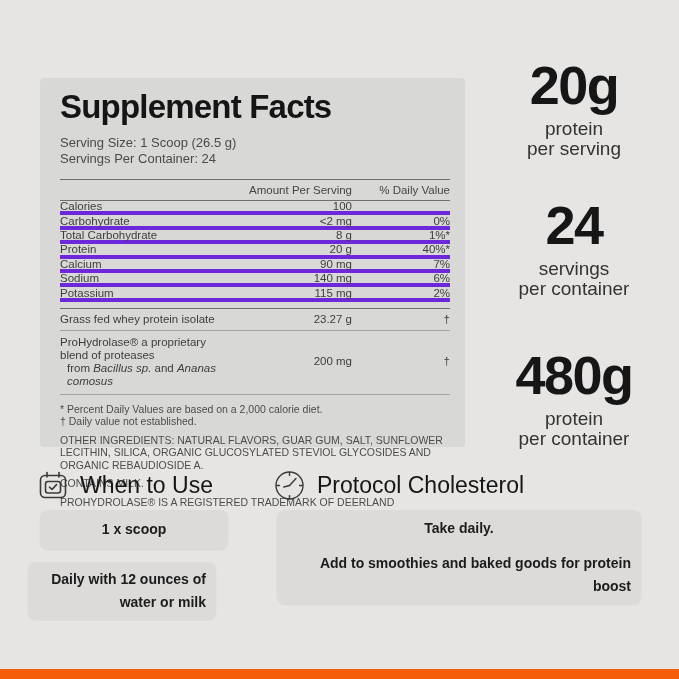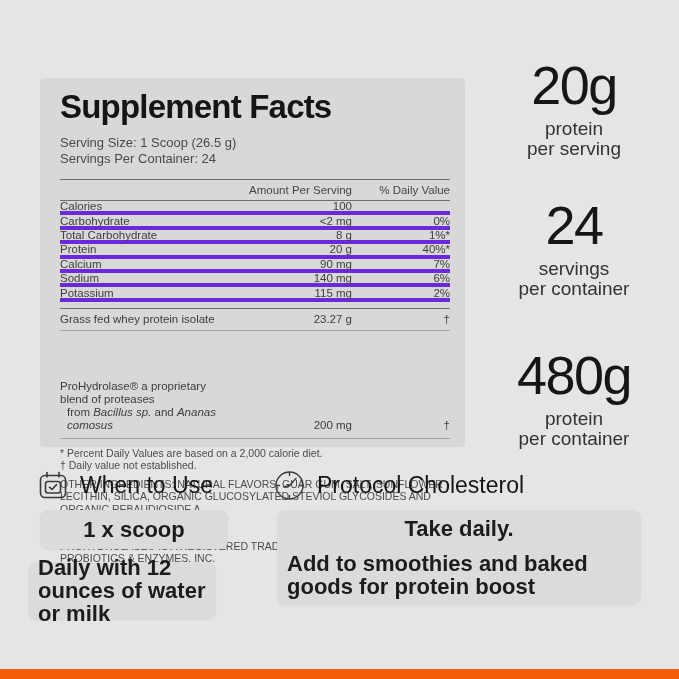--- a/index.html
+++ b/index.html
@@ -58,38 +58,37 @@
   .sf-xrow {
     display: flex;
     align-items: center;
     height: 22px;
     border-bottom: 1px solid #a3a3a1;
     font-size: 11.5px;
     color: #3d3d3d;
   }
   .sf-xrow2 {
     display: flex;
-    align-items: flex-end;
+    align-items: center;
     padding: 5px 0 6px 0;
     border-bottom: 1px solid #a3a3a1;
     font-size: 11.5px;
     line-height: 13px;
     color: #3d3d3d;
-    margin-top: 44px;
   }
   .sf-xrow2 .sf-name div:last-child { padding-left: 7px; }
   .sf-notes { margin-top: 8px; font-size: 10.5px; line-height: 12.5px; color: #4c4c4c; }
   .sf-notes .para { margin-top: 6px; }
 
   
   .stats { position: absolute; left: 488px; top: 0; width: 172px; }
   .stat  { position: absolute; width: 100%; text-align: center; }
   .stat .num {
     font-size: 54px;
-    font-weight: 400;
+    font-weight: 700;
     letter-spacing: -1.5px;
     line-height: 1;
     color: #161616;
   }
   .stat .lbl { margin-top: 7px; font-size: 19px; line-height: 20px; color: #333; }
   .stat-1 { top: 58px; }
   .stat-2 { top: 198px; }
   .stat-3 { top: 348px; }
 
   
@@ -107,23 +106,23 @@
 
   .pill {
     position: absolute;
     background: #dcdbd9;
     border-radius: 8px;
     box-shadow: 0 1px 2px rgba(0,0,0,0.07);
     display: flex;
     flex-direction: column;
     align-items: center;
     justify-content: center;
-    text-align: left;
+    text-align: right;
     font-weight: 700;
-    font-size: 22px;
+    font-size: 14px;
     line-height: 23px;
     color: #1c1c1c;
     padding: 4px 10px;
   }
   .pill-scoop { left: 40px; top: 510px; width: 188px; height: 39px; }
   .pill-daily { left: 28px; top: 562px; width: 188px; height: 57px; }
   .pill-proto { left: 277px; top: 510px; width: 364px; height: 94px; }
   .pill-proto .line2 { margin-top: 12px; }
 
   

